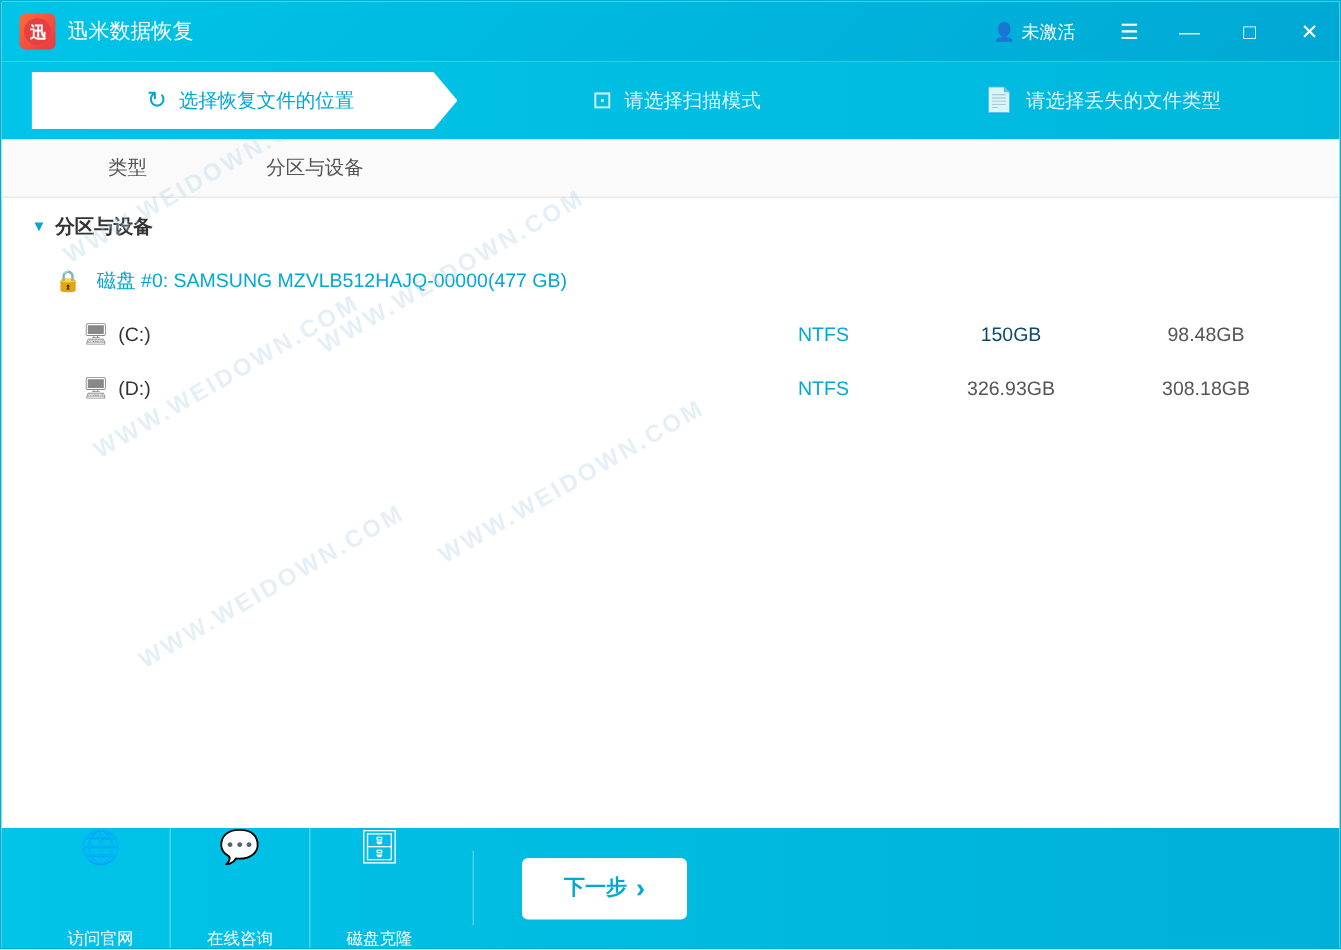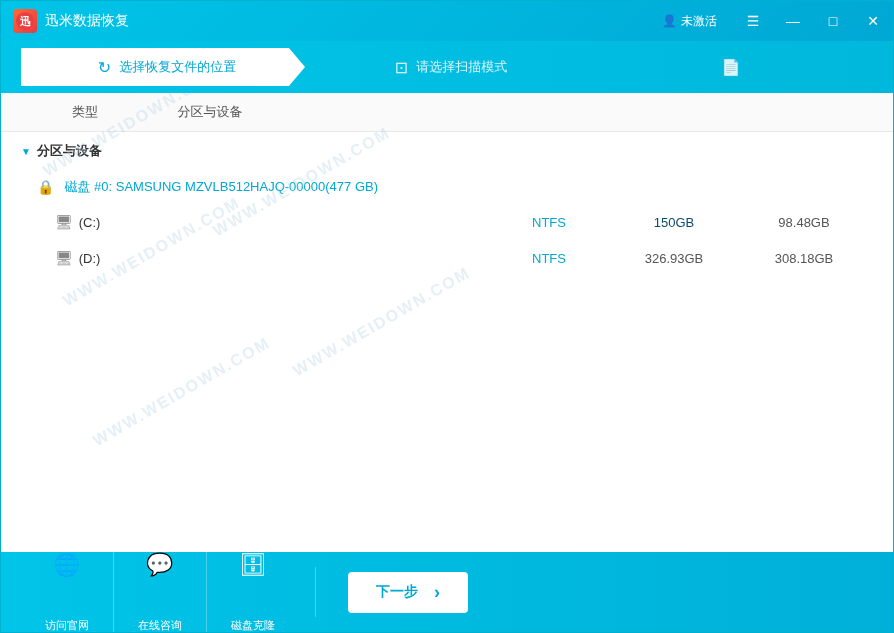--- a/index.html
+++ b/index.html
@@ -255,21 +255,21 @@
       background: white;
       color: #00a8d4;
       border: none;
       border-radius: 4px;
       padding: 10px 28px;
       font-size: 14px;
       font-weight: bold;
       cursor: pointer;
       display: flex;
       align-items: center;
-      gap: 16px;
+      gap: 6px;
       margin-left: 16px;
     }
 
     .app-window {
       position: relative;
       width: 894px;
       height: 633px;
       border: 1px solid #00b0d0;
       overflow: hidden;
     }
@@ -303,20 +303,21 @@
     <div class="step active">
       <span class="step-icon">↻</span>
       <span>选择恢复文件的位置</span>
     </div>
     <div class="step inactive">
       <span class="step-icon">⊡</span>
       <span>请选择扫描模式</span>
     </div>
     <div class="step inactive" style="clip-path: polygon(0 0, 100% 0, 100% 100%, 0 100%, 16px 50%);">
       <span class="step-icon">📄</span>
+      <span>请选择丢失的文件类型</span>
     </div>
   </div>
 
   <div class="main-content">
 
     <div class="table-header">
       <div class="col-type">类型</div>
       <div class="col-free">分区与设备</div>
     </div>
 

